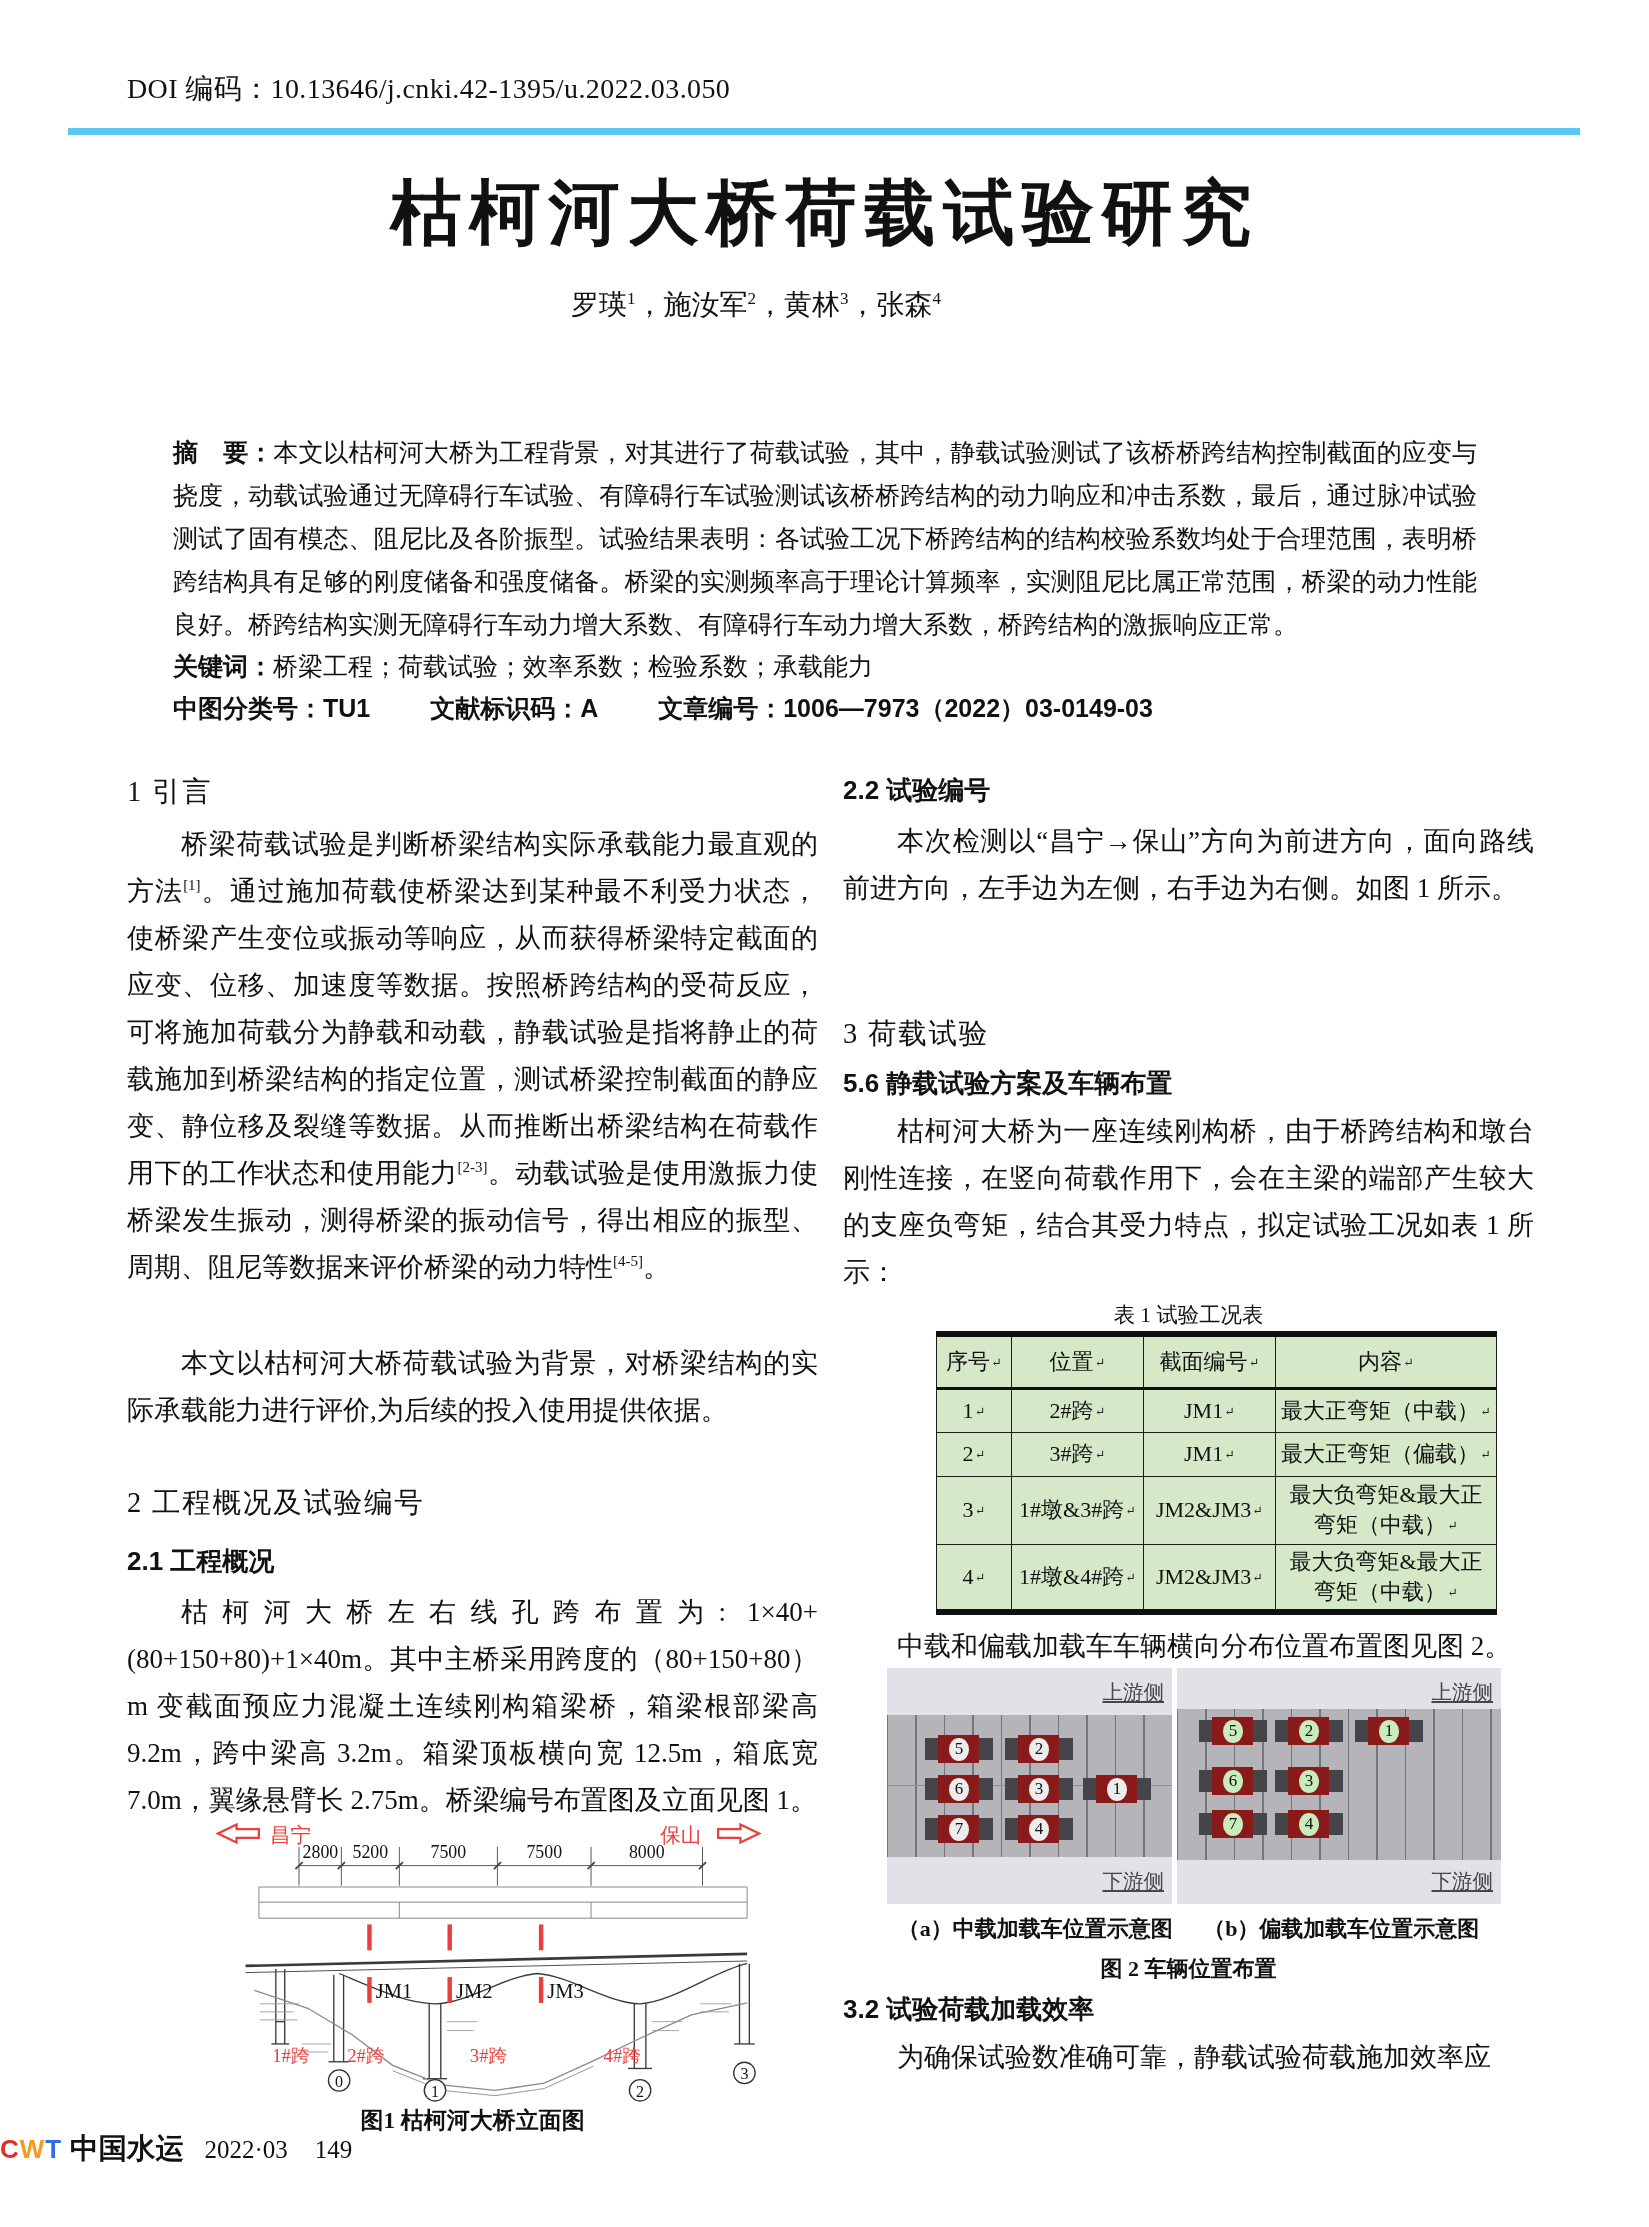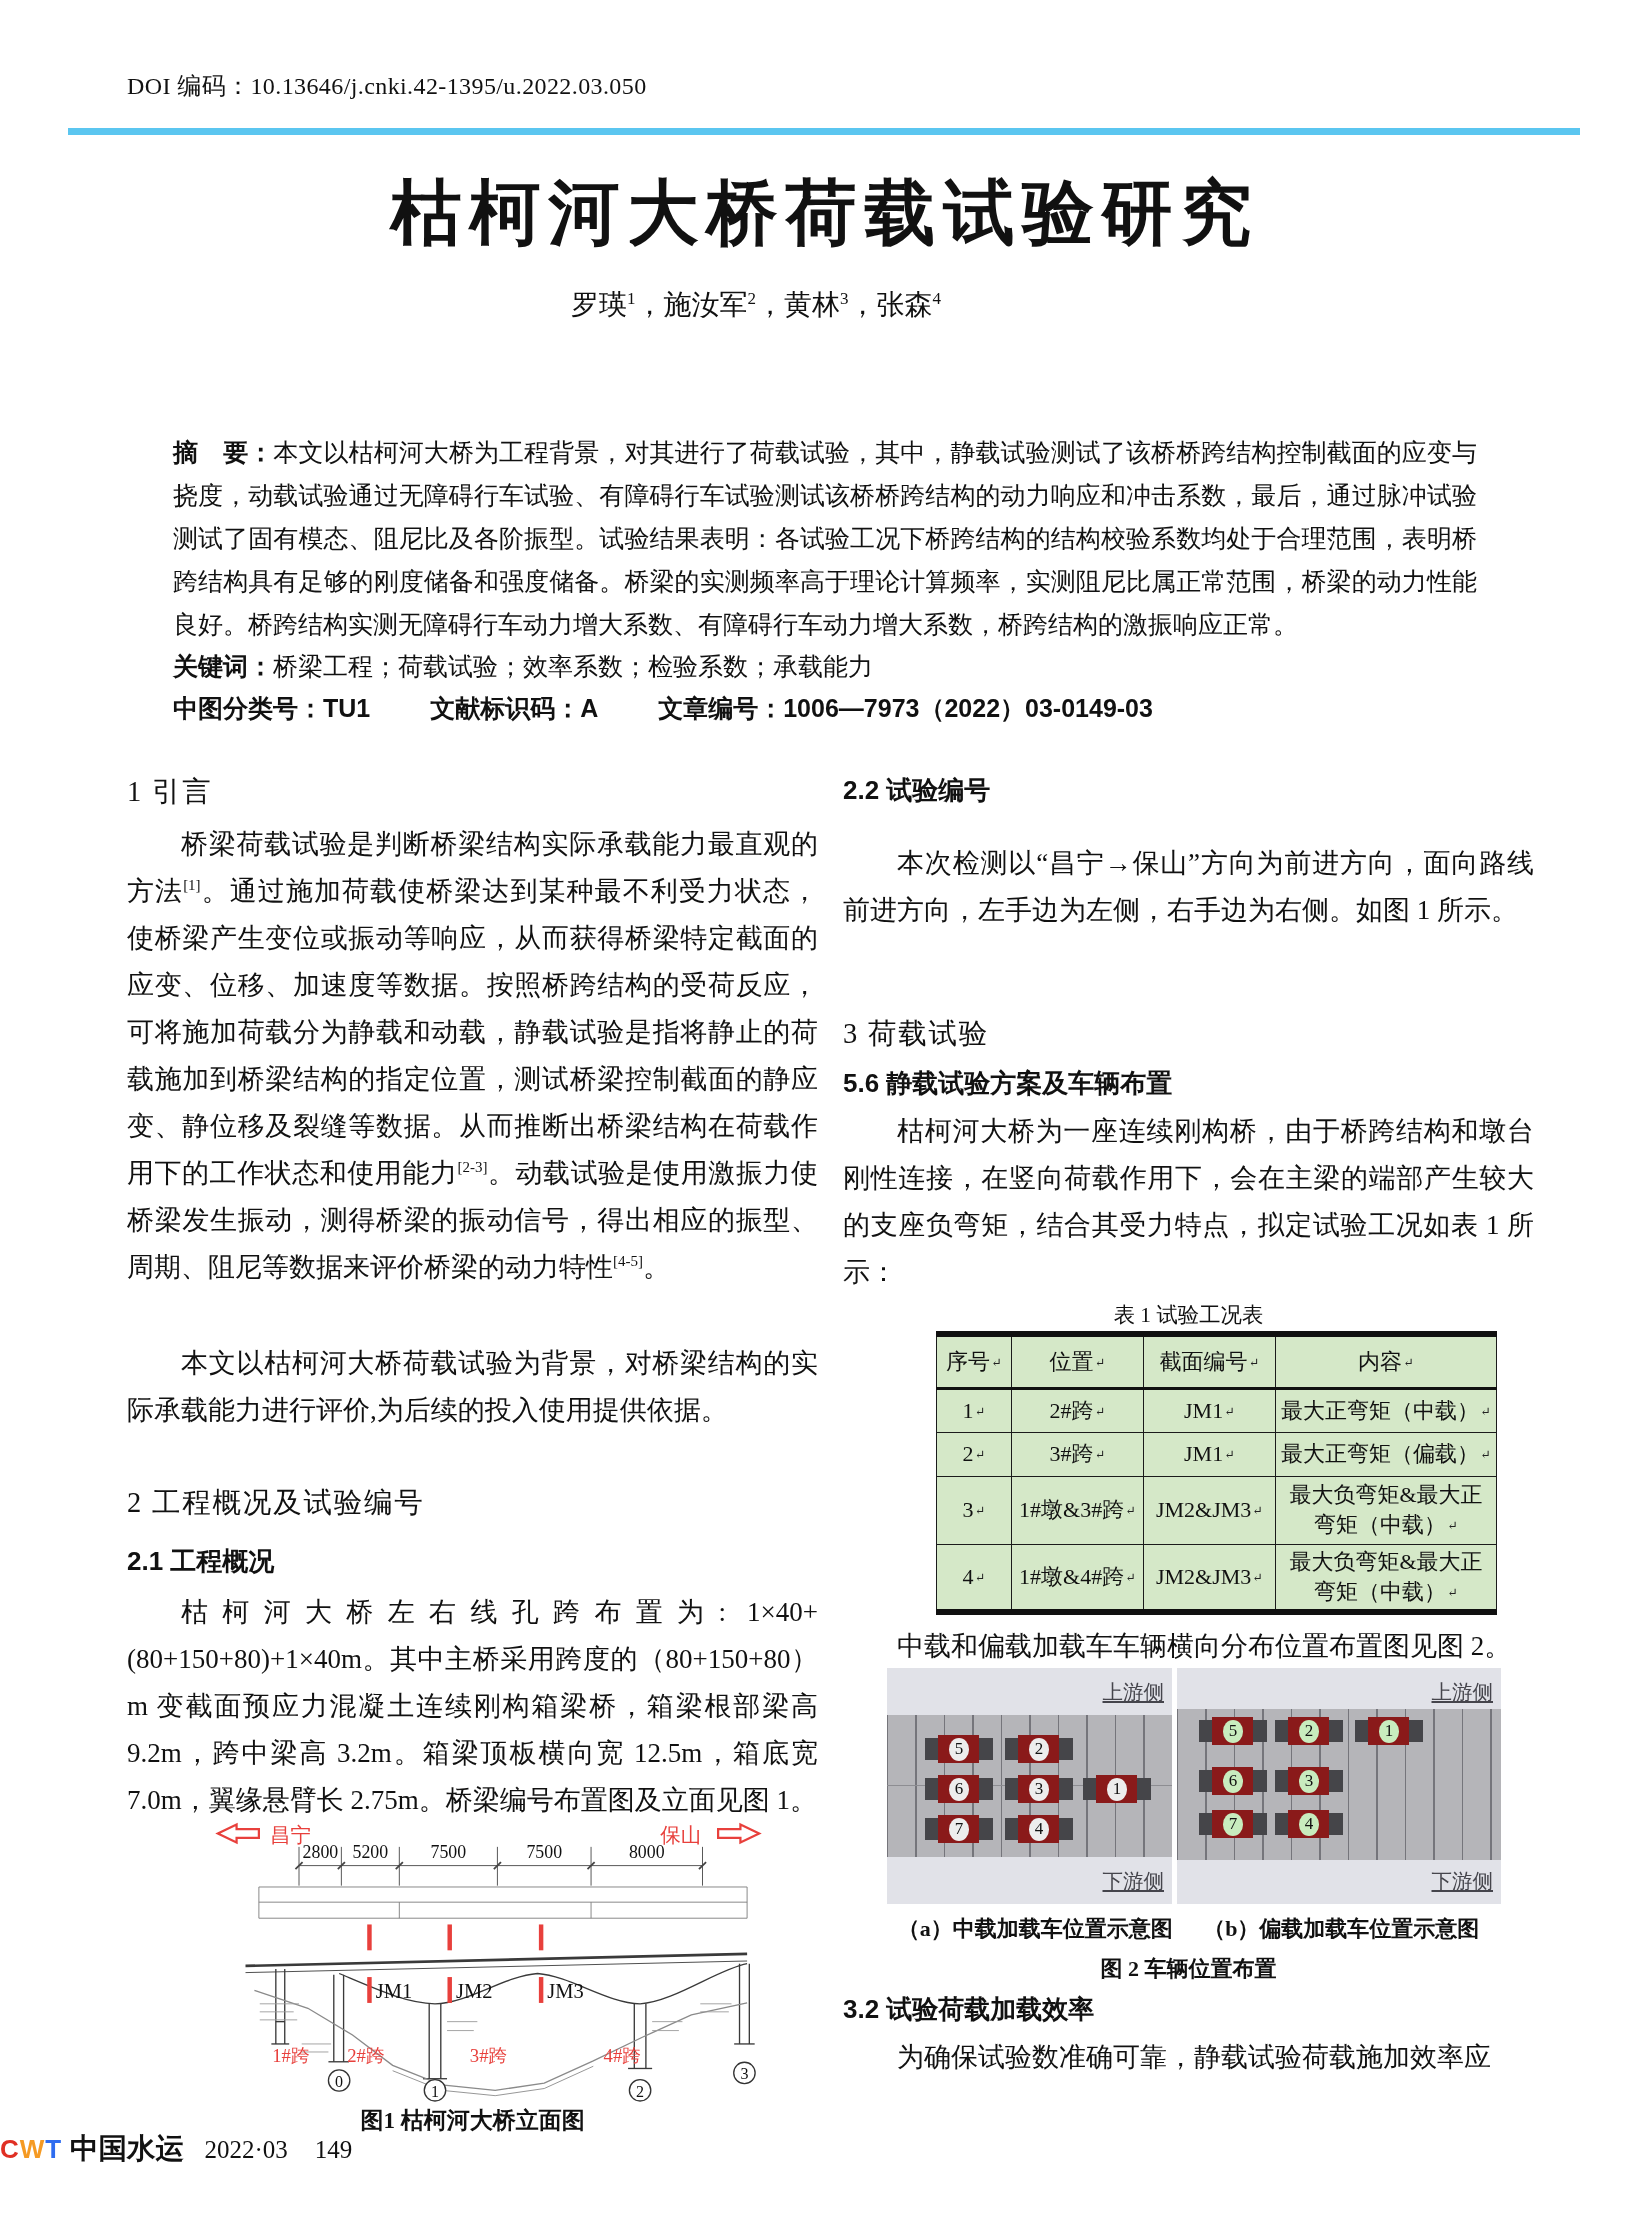--- a/index.html
+++ b/index.html
@@ -1,19 +1,19 @@
 <!DOCTYPE html>
 <html style="font-size:7.1px"><head>
 <meta charset="utf-8">
 <style>
   html,body{margin:0;padding:0;background:#ffffff;}
   body{width:1650px;height:2239px;position:relative;font-family:"Liberation Serif","DejaVu Serif",serif;color:#111;}
   .abs{position:absolute;}
 
-  .doi{left:127px;top:70px;font-size:24px;letter-spacing:0.4px;}
+  .doi{left:127px;top:70px;font-size:28px;letter-spacing:0.4px;}
   .rule{left:68px;top:128px;width:1512px;height:7.1px;background:#5bc6f0;}
 
   .title{left:0;top:166px;width:1650px;text-align:center;font-size:71px;font-weight:700;letter-spacing:8px;}
   .authors{left:0;top:286px;width:1512px;text-align:center;font-size:28px;}
   .asup{font-size:17px;vertical-align:super;}
   .affil{left:0;top:337px;width:1650px;text-align:center;font-size:24px;line-height:42px;}
 
   .abstract{left:173px;top:431px;width:1304px;font-size:25px;line-height:43px;text-align:justify;}
   .lbl{font-family:"Liberation Sans","DejaVu Sans",sans-serif;font-weight:700;}
   .kwline{left:173px;top:650px;width:1304px;font-size:25px;}
@@ -226,21 +226,21 @@
     <circle cx="1005" cy="624" r="24" stroke="#333" stroke-width="3" fill="#fff"></circle>
     <text x="1005" y="638" font-size="36" text-anchor="middle" fill="#111">2</text>
     <circle cx="1239" cy="585" r="24" stroke="#333" stroke-width="3" fill="#fff"></circle>
     <text x="1239" y="599" font-size="36" text-anchor="middle" fill="#111">3</text>
   </g>
 </svg>
 </div>
 <div class="abs fig1cap">图1  枯柯河大桥立面图</div>
 
 <div class="abs col h-sub" style="left:843px;top:773px;">2.2 试验编号</div>
-<div class="abs col para" style="left:843px;top:840px;">本次检测以“昌宁→保山”方向为前进方向，面向路线前进方向，左手边为左侧，右手边为右侧。如图 1 所示。</div>
+<div class="abs col para" style="left:843px;top:818px;">本次检测以“昌宁→保山”方向为前进方向，面向路线前进方向，左手边为左侧，右手边为右侧。如图 1 所示。</div>
 
 <div class="abs col h-num" style="left:843px;top:1015px;">3 荷载试验</div>
 <div class="abs col h-sub" style="left:843px;top:1066px;">5.6 静载试验方案及车辆布置</div>
 <div class="abs col para" style="left:843px;top:1108px;">枯柯河大桥为一座连续刚构桥，由于桥跨结构和墩台刚性连接，在竖向荷载作用下，会在主梁的端部产生较大的支座负弯矩，结合其受力特点，拟定试验工况如表 1 所示：</div>
 
 <div class="abs tblcap">表 1  试验工况表</div>
 
 <table class="kv-table">
   <colgroup>
       <col style="width:75px">

